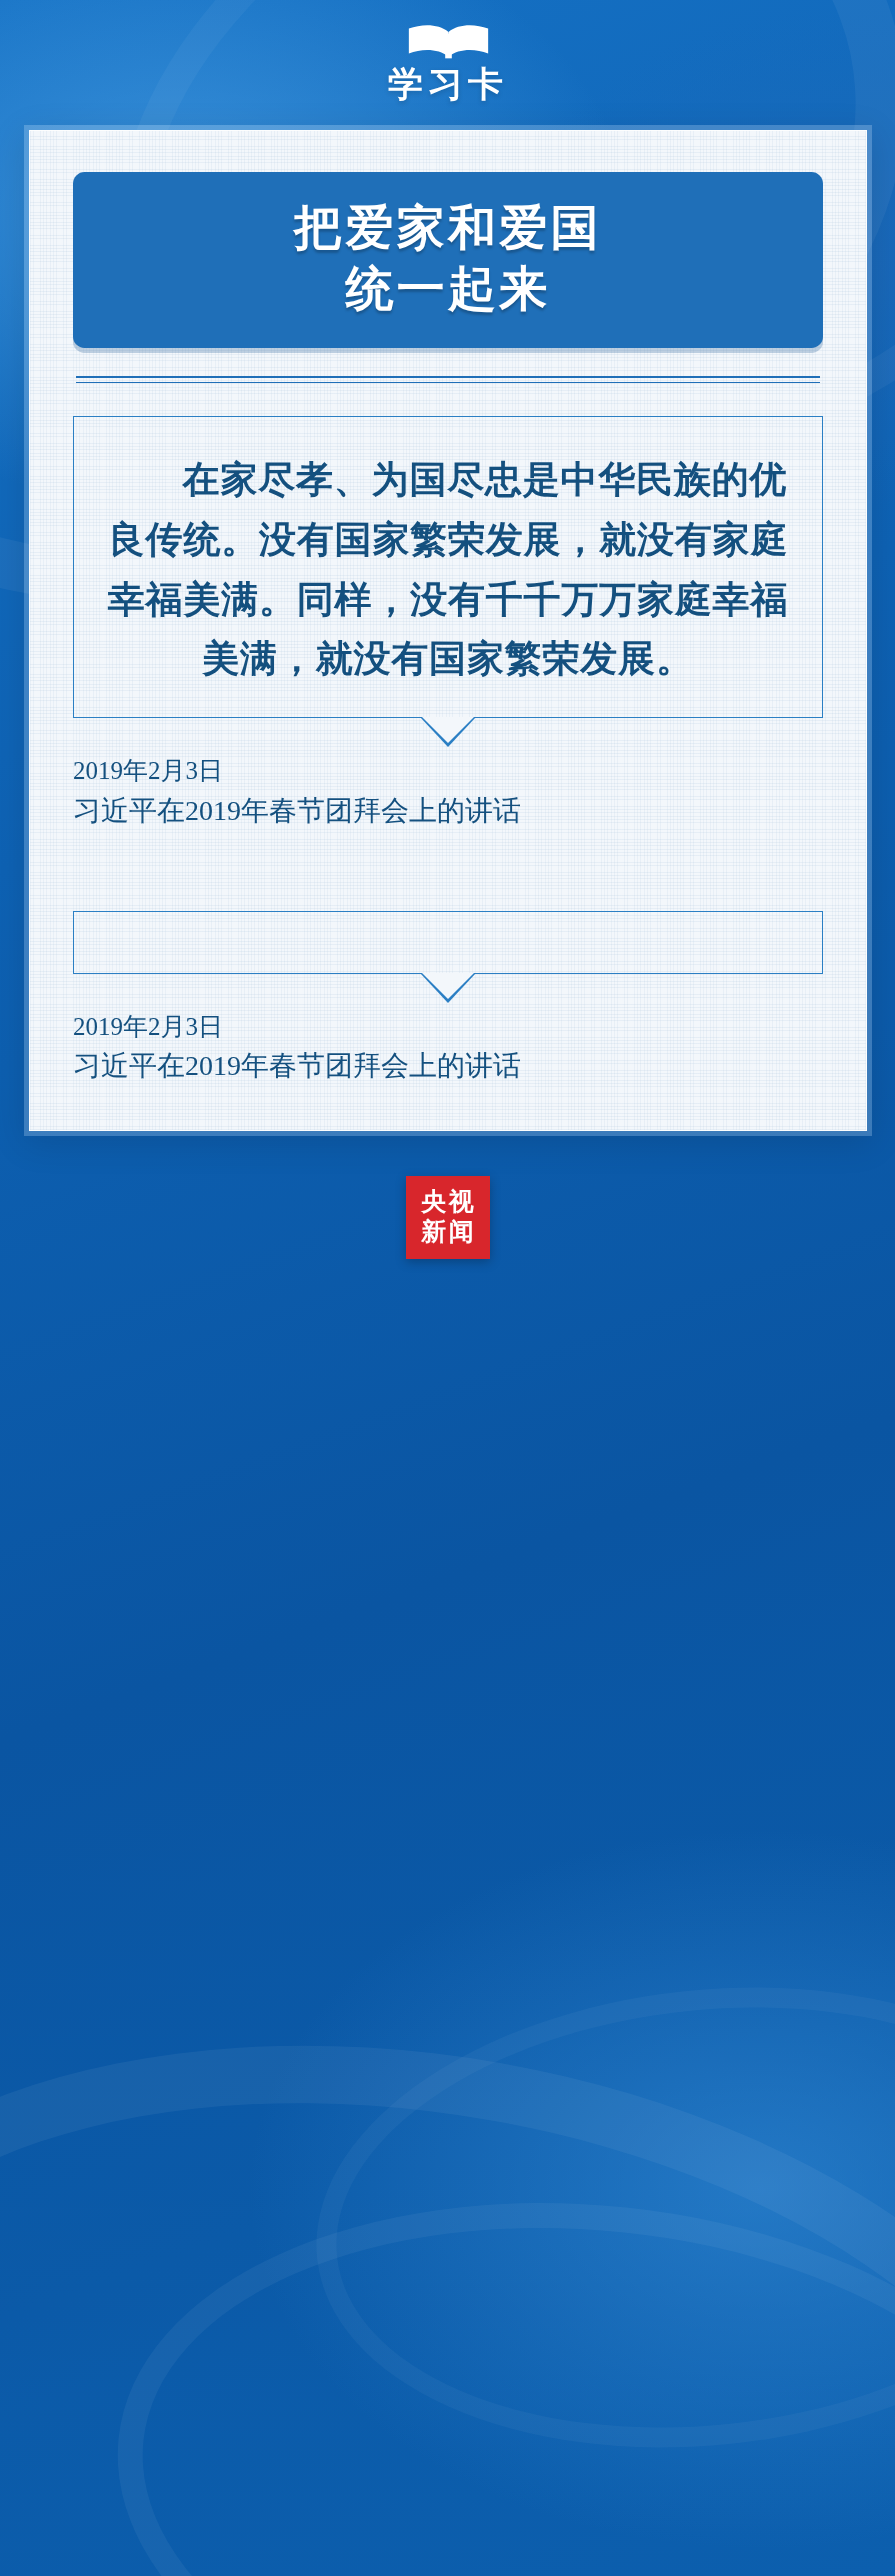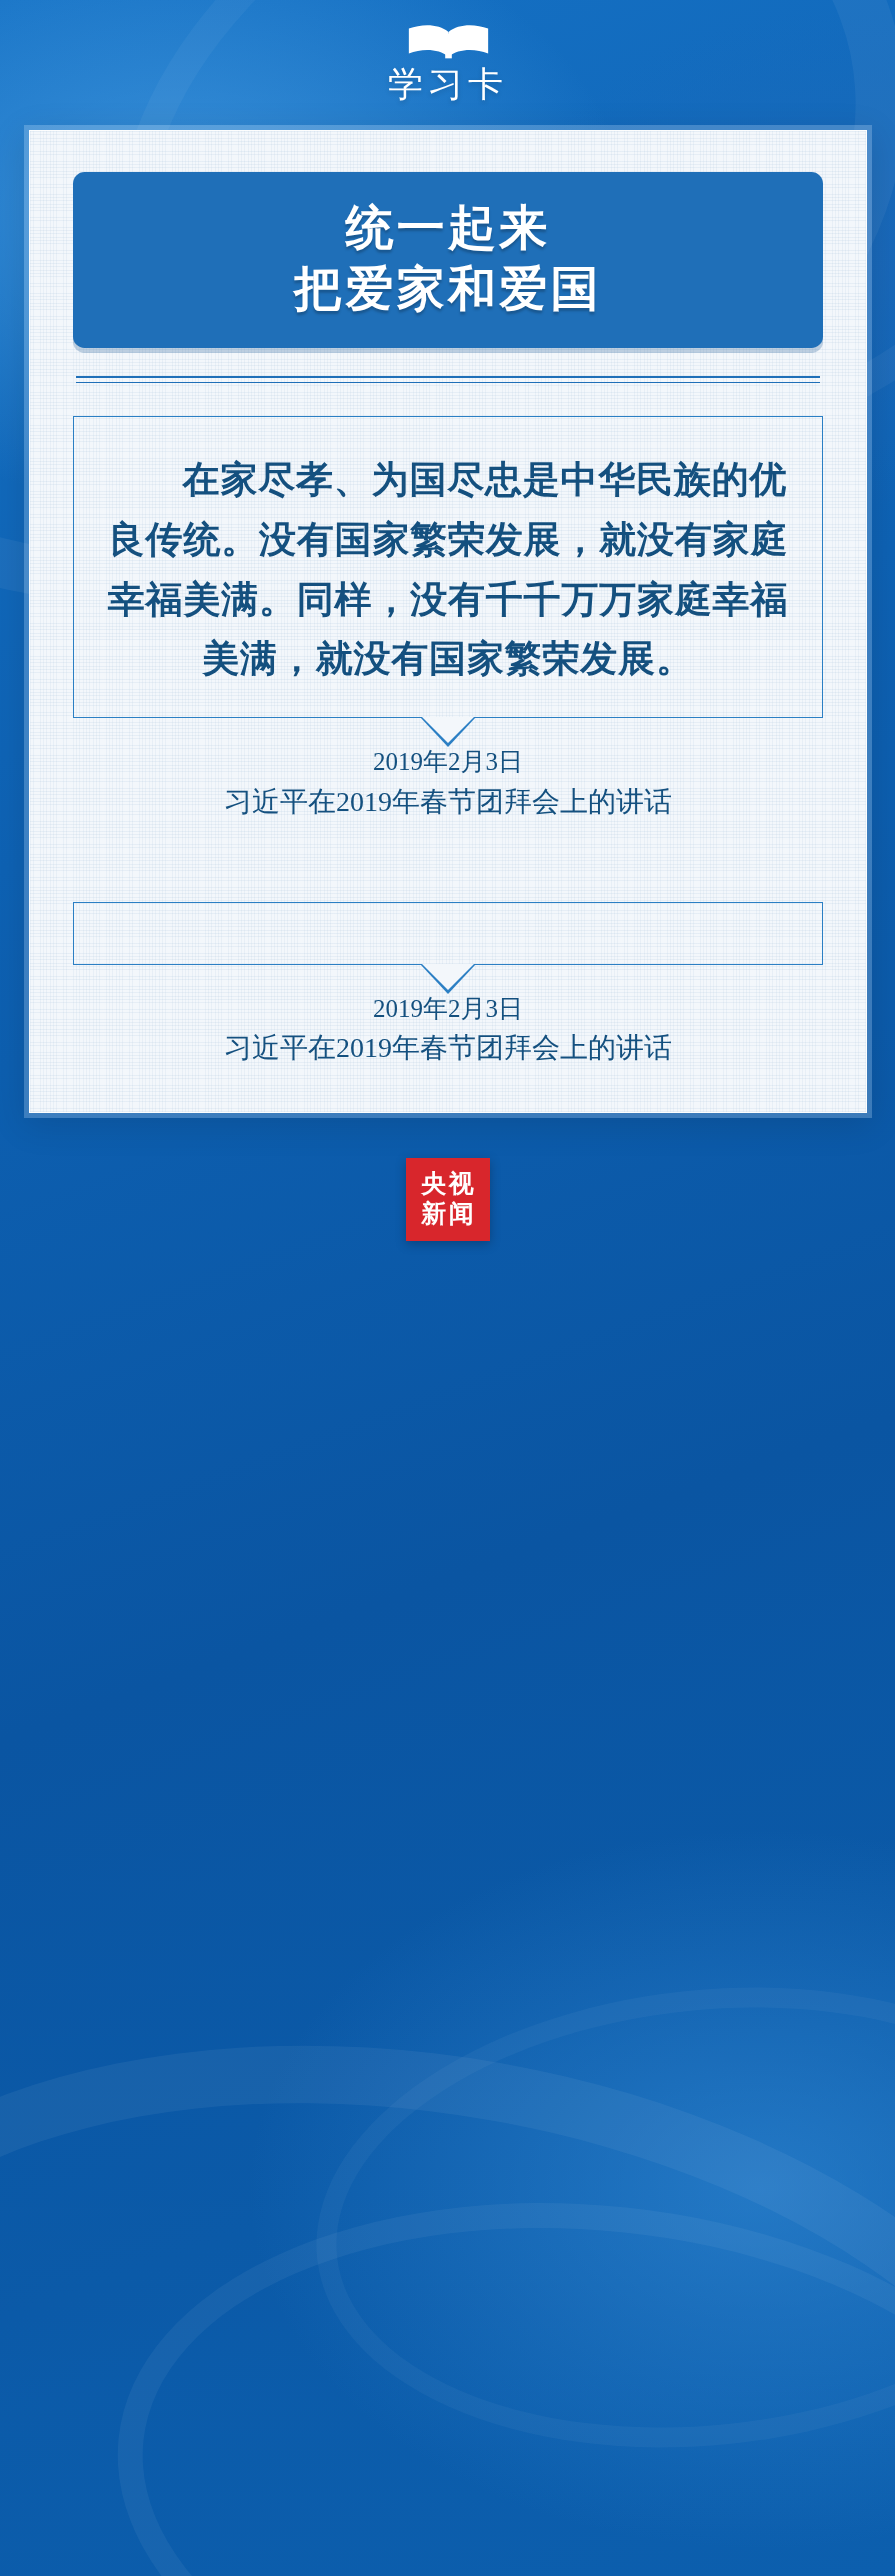--- a/index.html
+++ b/index.html
@@ -48,21 +48,21 @@
   .book-icon {
     width: 93px;
     height: 38px;
     margin: 0 auto 5px auto;
     position: relative;
   }
   .book-icon svg { display: block; }
   .header-title {
     color: #ffffff;
     font-size: 35px;
-    font-weight: normal;
+    font-weight: bold;
     letter-spacing: 5px;
     line-height: 1.1;
     text-shadow: 0 1.7px 5px rgba(0,0,0,0.18);
   }
 
   
   .card-outer {
     position: relative;
     z-index: 4;
     width: 838px;
@@ -137,22 +137,21 @@
     border-top: 30px solid #2b7fc4;
   }
   .bubble .tail-in {
     bottom: -26px;
     border-left: 26px solid transparent;
     border-right: 26px solid transparent;
     border-top: 26.5px solid #f3f7fb;
   }
 
   .attribution {
-    margin-top: 26px;
-    text-align: center;
+    margin-top: 35px;
     color: #14507f;
     font-family: "Liberation Serif", serif;
   }
   .attribution .date {
     font-size: 25px;
     line-height: 1.45;
   }
   .attribution .src {
     font-size: 28px;
     line-height: 1.5;
@@ -200,22 +199,22 @@
         <path d="M52 14 L52 44 L60 44 L60 14 Z" fill="#ffffff"></path>
       </svg>
     </div>
     <div class="header-title">学习卡</div>
   </div>
 
   <div class="card-outer">
     <div class="card">
 
       <div class="title-banner">
+        <div class="line">把爱家和爱国</div>
         <div class="line">统一起来</div>
-        <div class="line">把爱家和爱国</div>
       </div>
 
       <div class="rule"></div>
 
       <div class="quote-block">
         <div class="bubble">
           <p>在家尽孝、为国尽忠是中华民族的优良传统。没有国家繁荣发展，就没有家庭幸福美满。同样，没有千千万万家庭幸福美满，就没有国家繁荣发展。</p>
           <span class="tail"></span>
           <span class="tail-in"></span>
         </div>

